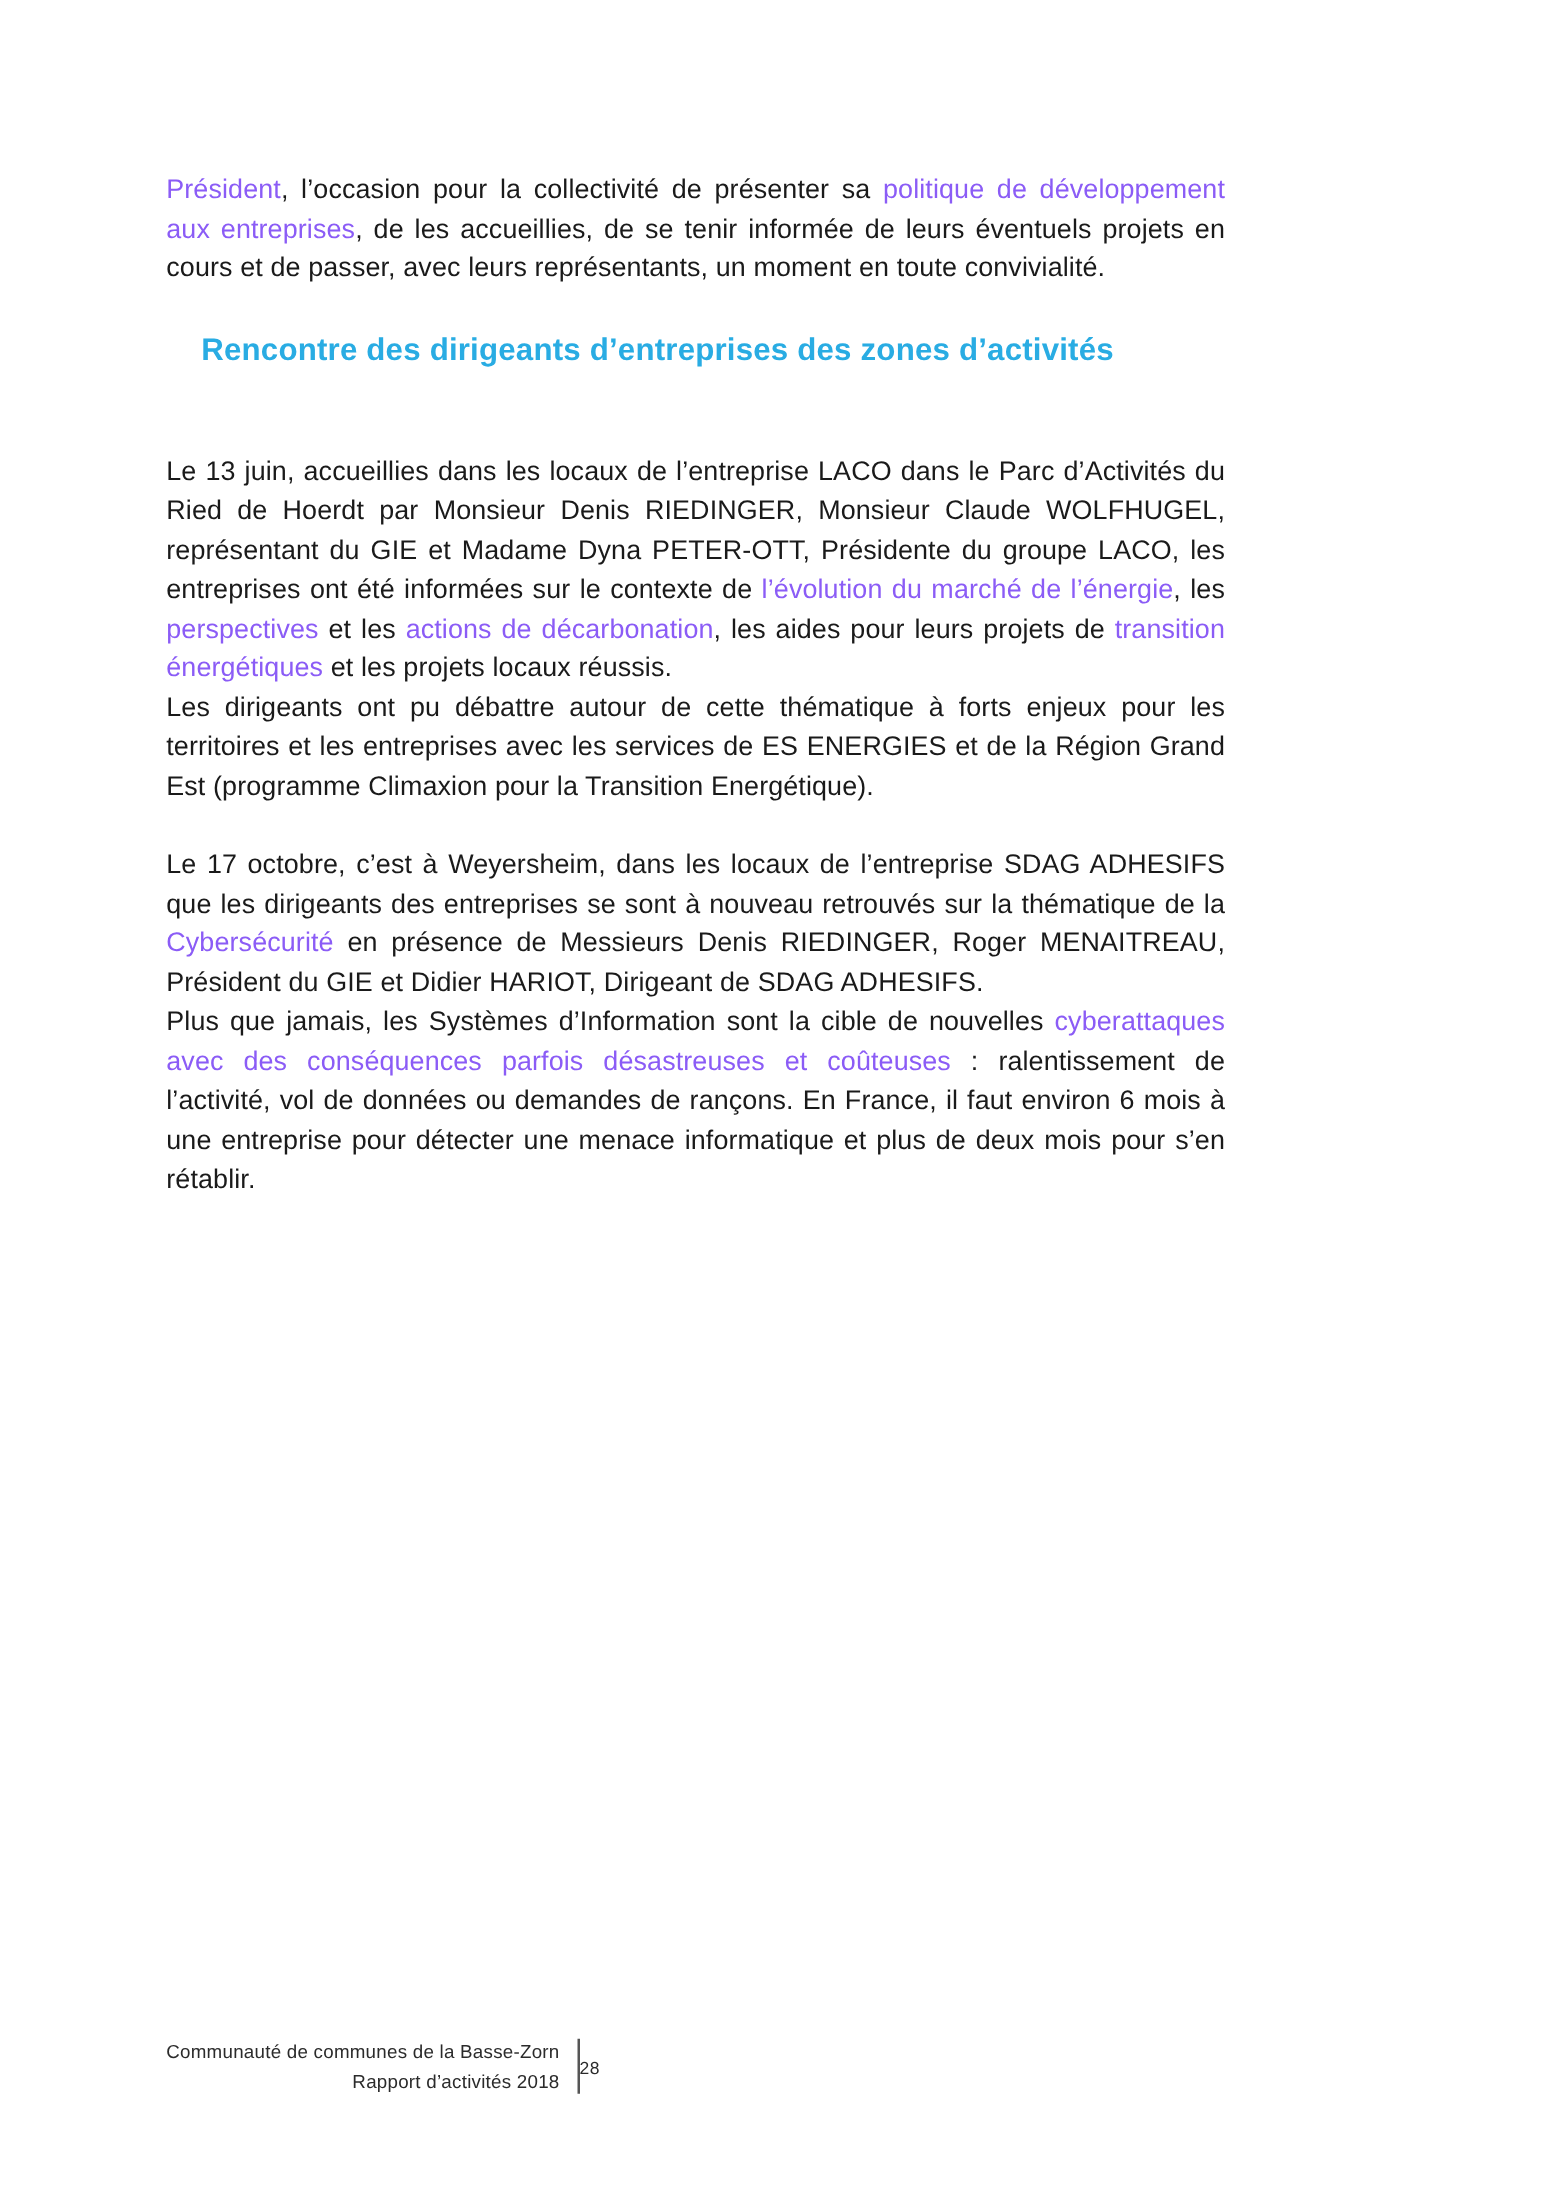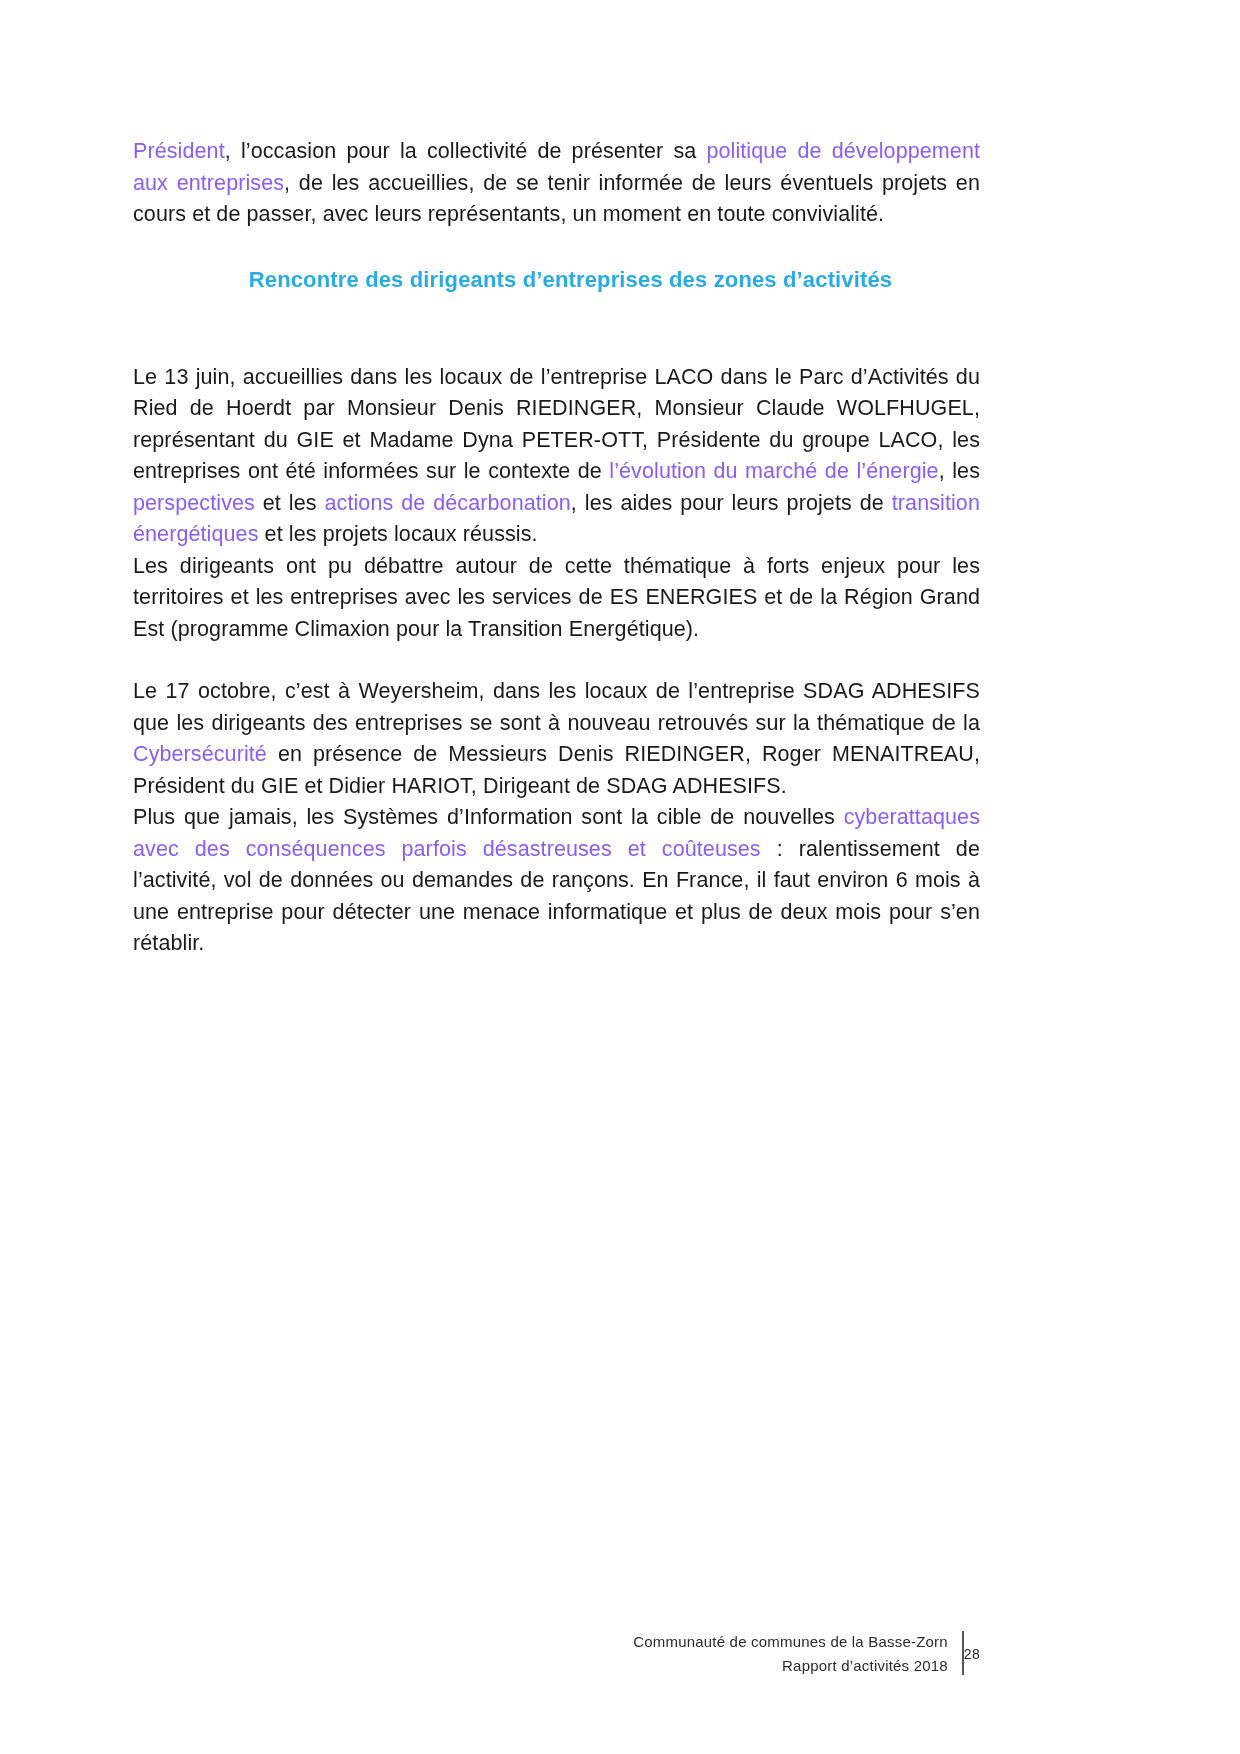--- a/index.html
+++ b/index.html
@@ -37,40 +37,39 @@
     text-justify: inter-word;
     color: #1a1a1a;
     letter-spacing: 0.1px;
     font-weight: 400;
   }
   .lnk { color: #8b5cf6; }
   .spacer-lg { height: 31px; }
 
   h2.section-heading {
     margin: 0;
-    font-size: 22px;
+    font-size: 25px;
     line-height: 30px;
     font-weight: bold;
     color: #29ace3;
-    text-align: center;
     letter-spacing: 0.15px;
     padding-left: 28px;
   }
   .heading-block {
     padding-top: 34px;
     padding-bottom: 36px;
   }
 
   .footer {
     position: absolute;
     left: 133px;
     top: 1630px;
     width: 847px;
     display: flex;
-    justify-content: flex-end;
+    justify-content: flex-start;
     align-items: stretch;
   }
   .footer-text {
     text-align: right;
     font-size: 15px;
     line-height: 24px;
     color: #2b2b2b;
     font-family: "Liberation Sans", sans-serif;
     letter-spacing: 0.2px;
     padding-right: 14px;

